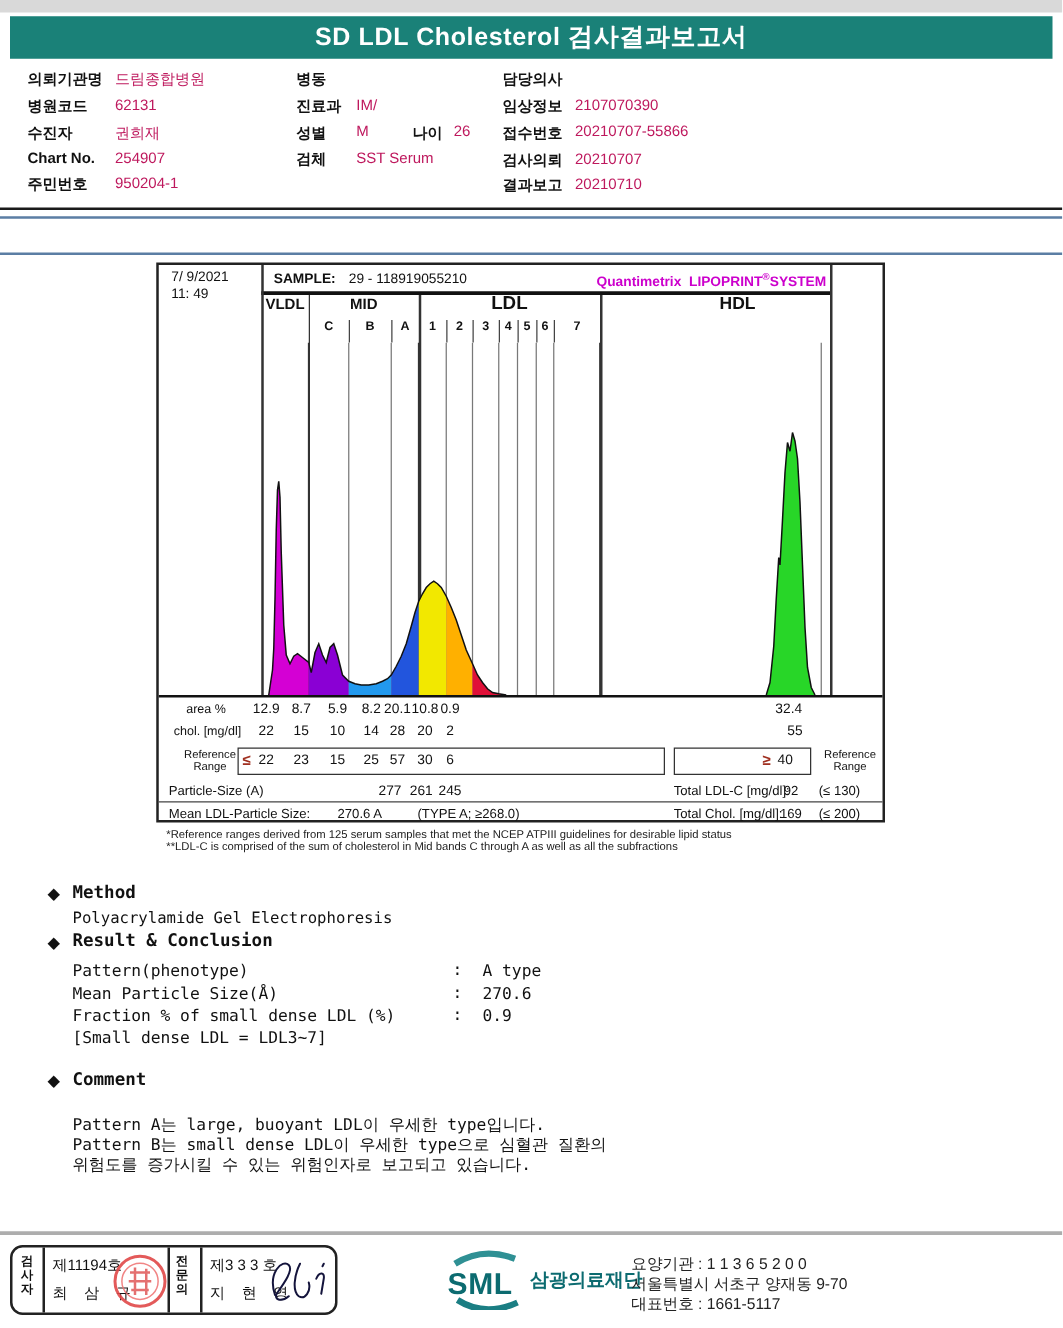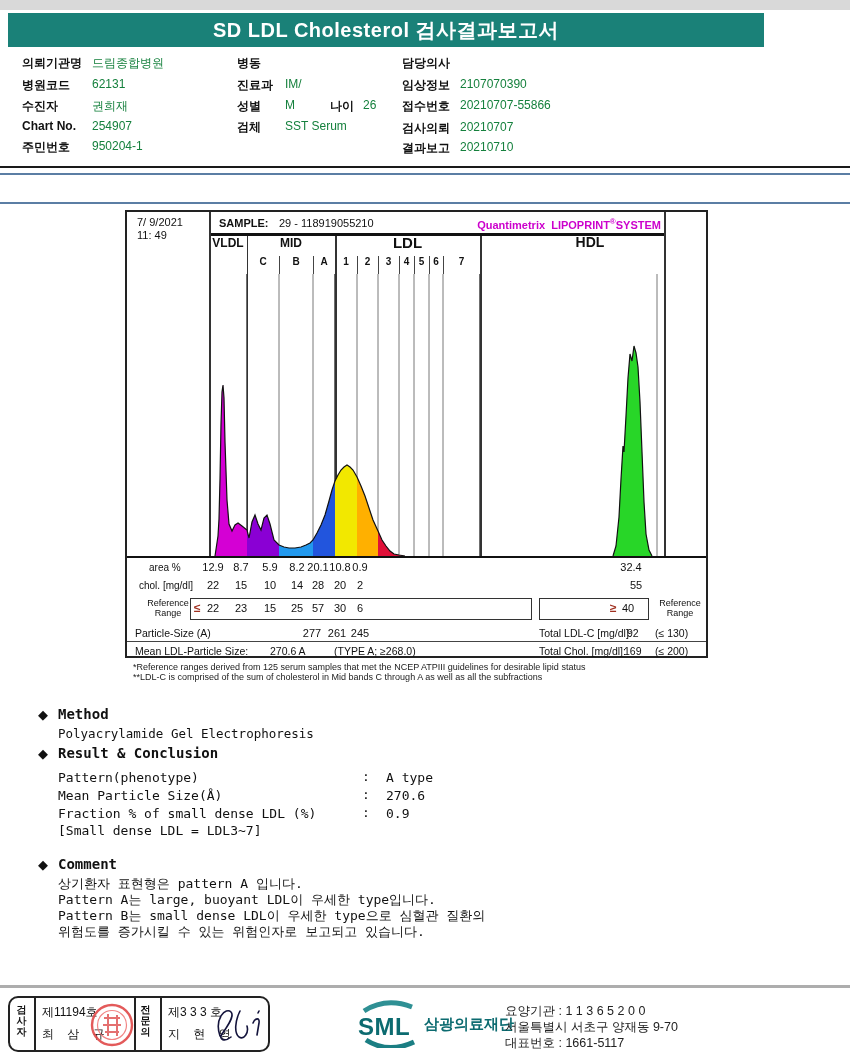--- a/index.html
+++ b/index.html
@@ -1,37 +1,37 @@
 <!DOCTYPE html>
 <html><head>
 <meta charset="utf-8">
 <style>
   html,body{margin:0;padding:0;background:#ffffff;}
   .report{position:relative;width:850px;height:1062px;background:#ffffff;overflow:hidden;
           font-family:"Liberation Sans",sans-serif;color:#111;}
   .abs{position:absolute;}
   .lbl{font-weight:bold;font-size:12px;color:#111;}
-  .val{font-size:12px;color:#15803d;}
+  .val{font-size:12px;color:#be185d;}
   .mono{font-family:"DejaVu Sans Mono","Liberation Sans",monospace;}
   .chart-txt{font-size:11px;}
   .cell{width:30px;text-align:center;font-size:11px;}
   .vline{background:#444;width:1px;}
   .subcell{text-align:center;font-size:10px;font-weight:bold;}
   .bandlbl{text-align:center;font-weight:bold;}
   .refsym{font-weight:bold;font-size:12px;}
   .vertrole{width:13px;font-size:10px;font-weight:bold;line-height:11px;word-break:break-all;text-align:center;}
 </style>
 </head>
 <body>
 
 <div class="report">
 
   <div class="abs" style="left:0;top:0;width:850px;height:10px;background:#d9d9d9;"></div>
 
-  <div class="abs" style="left:8px;top:13px;width:756px;height:34px;background:#1a8178;">
+  <div class="abs" style="left:8px;top:13px;width:834px;height:34px;background:#1a8178;">
     <div style="width:100%;height:34px;line-height:34px;text-align:center;color:#fff;font-weight:bold;font-size:20px;letter-spacing:0.5px;">SD LDL Cholesterol 검사결과보고서</div>
   </div>
 
   <div class="abs lbl" style="left:22px;top:55px;">의뢰기관명</div>
   <div class="abs val" style="left:92px;top:55px;">드림종합병원</div>
   <div class="abs lbl" style="left:22px;top:77px;">병원코드</div>
   <div class="abs val" style="left:92px;top:77px;">62131</div>
   <div class="abs lbl" style="left:22px;top:98px;">수진자</div>
   <div class="abs val" style="left:92px;top:98px;">권희재</div>
   <div class="abs lbl" style="left:22px;top:119px;">Chart No.</div>
@@ -223,21 +223,20 @@
   <div class="abs mono" style="left:386px;top:788px;font-size:13px;">270.6</div>
 
   <div class="abs mono" style="left:58px;top:806px;font-size:13px;">Fraction % of small dense LDL (%)</div>
   <div class="abs mono" style="left:362px;top:805px;font-size:13px;">:</div>
   <div class="abs mono" style="left:386px;top:806px;font-size:13px;">0.9</div>
 
   <div class="abs mono" style="left:58px;top:823px;font-size:13px;">[Small dense LDL = LDL3~7]</div>
 
   <div class="abs" style="left:38px;top:857px;font-size:13px;">◆</div>
   <div class="abs mono" style="left:58px;top:856px;font-size:14px;font-weight:bold;">Comment</div>
-  <div class="abs mono" style="left:58px;top:875px;font-size:13px;">상기환자 표현형은 pattern A 입니다.</div>
   <div class="abs mono" style="left:58px;top:891px;font-size:13px;">Pattern A는 large, buoyant LDL이 우세한 type입니다.</div>
   <div class="abs mono" style="left:58px;top:907px;font-size:13px;">Pattern B는 small dense LDL이 우세한 type으로 심혈관 질환의</div>
   <div class="abs mono" style="left:58px;top:923px;font-size:13px;">위험도를 증가시킬 수 있는 위험인자로 보고되고 있습니다.</div>
 
   <div class="abs" style="left:0;top:985px;width:850px;height:3px;background:#adadad;"></div>
 
   <div class="abs" style="left:8px;top:996px;width:262px;height:56px;border:2px solid #222;border-radius:10px;box-sizing:border-box;">
     <div class="abs vertrole" style="left:5px;top:6px;">검사자</div>
     <div class="abs" style="left:24px;top:0;width:1.5px;height:52px;background:#222;"></div>
     <div class="abs" style="left:32px;top:6px;font-size:12px;">제11194호</div>

